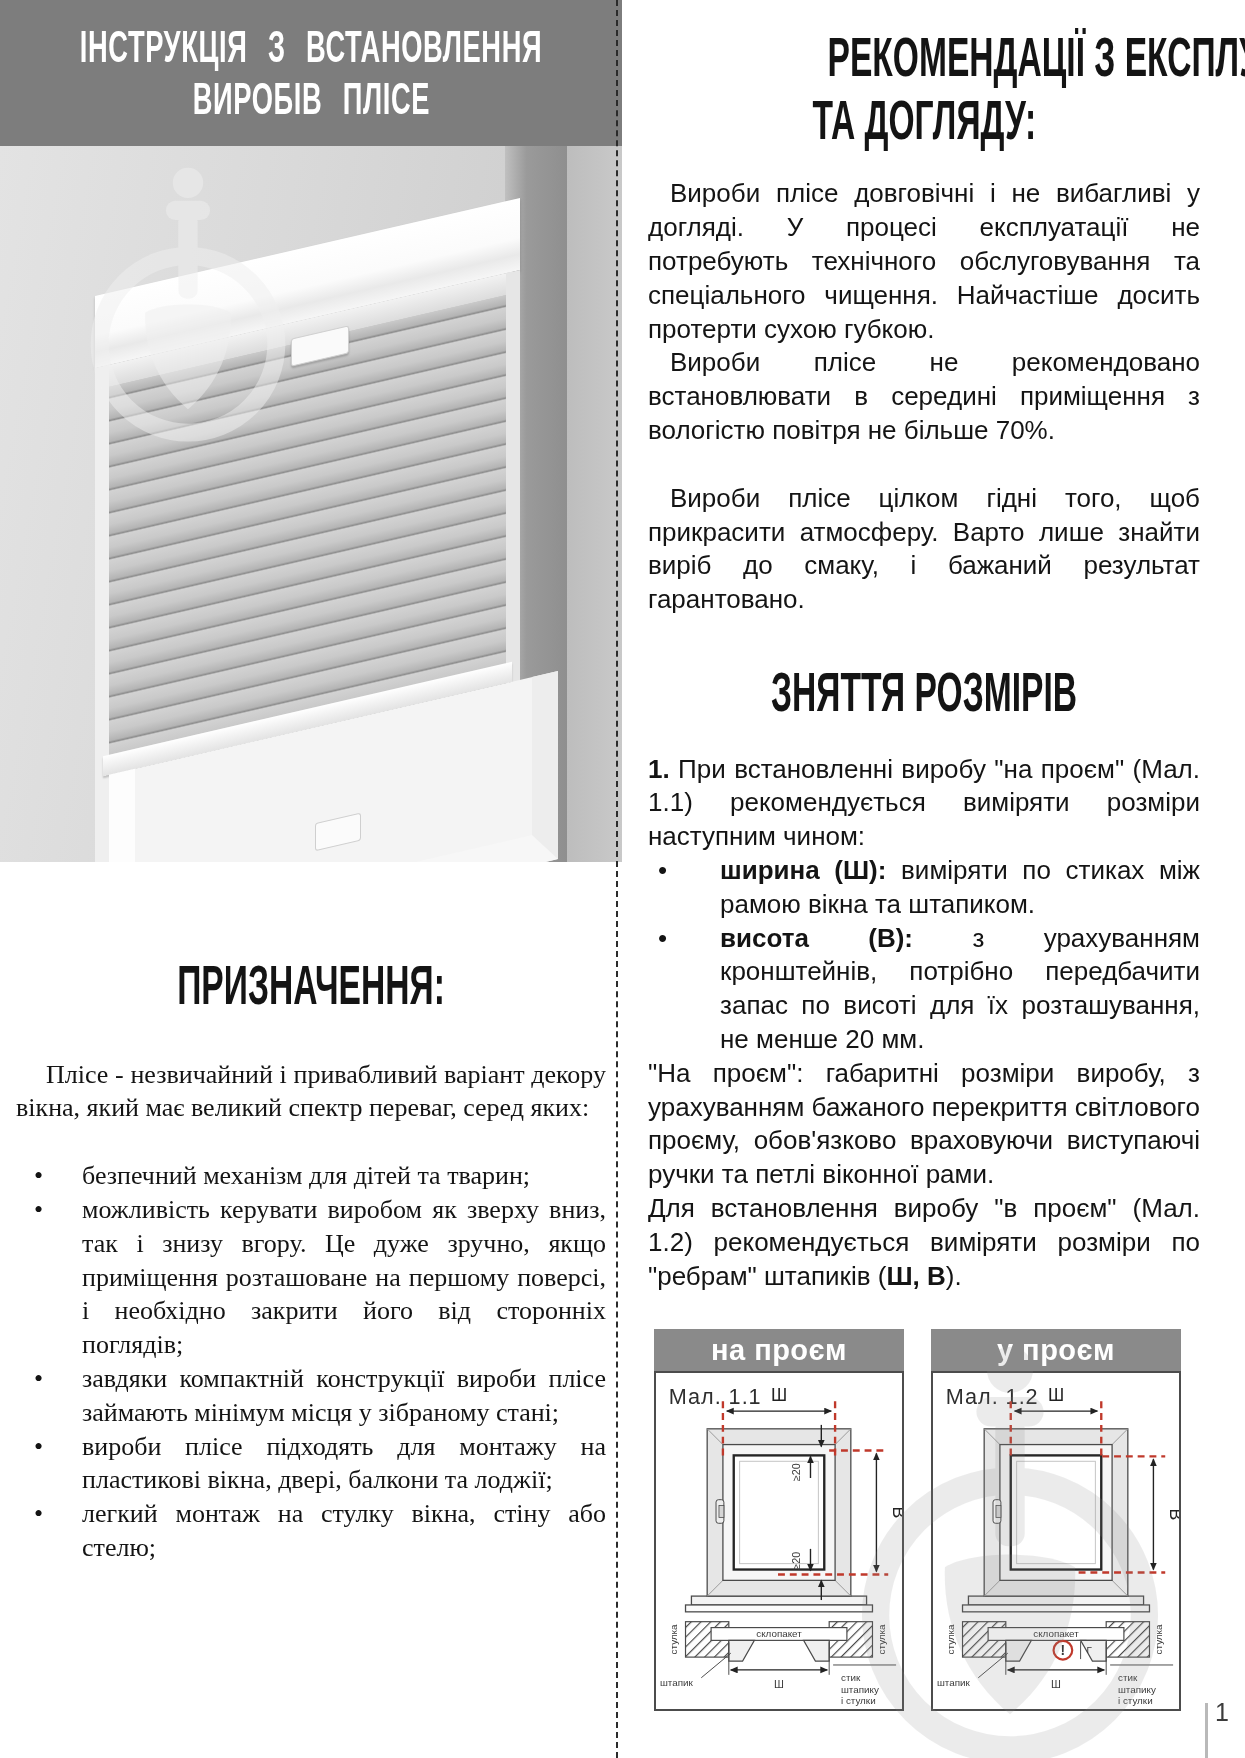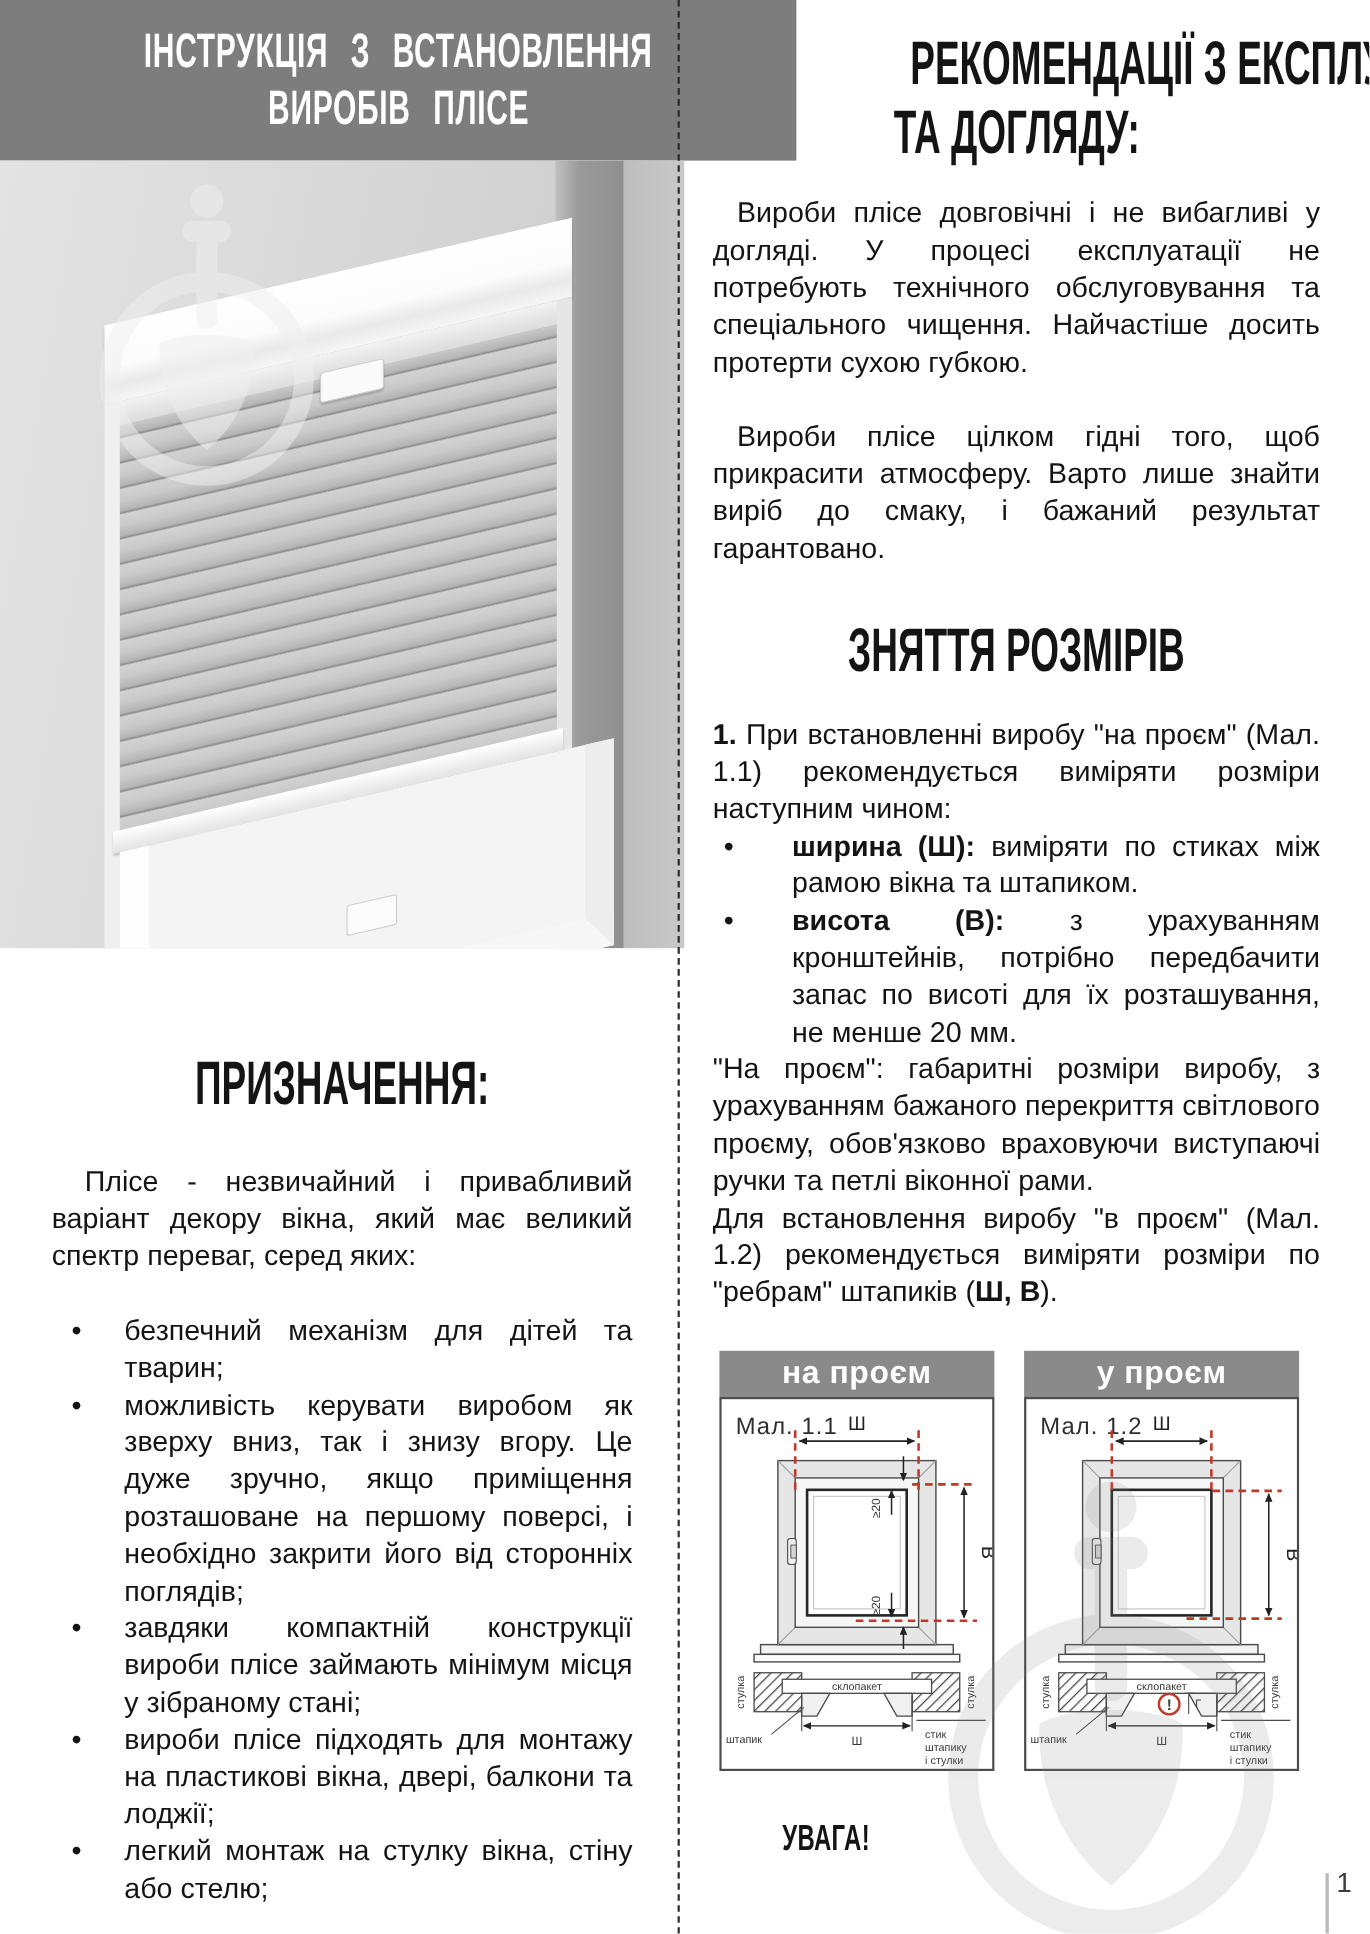--- a/index.html
+++ b/index.html
@@ -3,21 +3,21 @@
 <meta charset="utf-8">
 <style>
   html,body{margin:0;padding:0;background:#fff;}
   .page{position:relative;width:1245px;height:1758px;background:#fff;overflow:hidden;
         font-family:"Liberation Sans",sans-serif;color:#141414;}
   
   .divider{position:absolute;left:616px;top:0;height:1758px;width:0;
            border-left:2px dashed #2b2b2b;z-index:4;}
   
   .col-left{position:absolute;left:0;top:0;width:622px;z-index:2;}
-  .lheader{width:724px;height:146px;background:#7d7d7d;display:flex;flex-direction:column;
+  .lheader{width:622px;height:146px;background:#7d7d7d;display:flex;flex-direction:column;
            justify-content:center;align-items:center;}
   .lheader .line{color:#fff;font-weight:bold;font-size:44px;line-height:1.18;white-space:nowrap;}
   .cnd{display:inline-block;transform:scaleX(.62);transform-origin:50% 50%;}
   .lheader .line .cnd{word-spacing:.45em;letter-spacing:1px;}
   
   .photo{position:relative;width:622px;height:716px;overflow:hidden;
          background:linear-gradient(100deg,#e3e3e3 0%,#d9d9d9 40%,#d0d0d0 72%,#cccccc 100%);}
   .wall-dark{position:absolute;left:505px;top:0;width:62px;height:716px;
              background:linear-gradient(to right,#c0c0c0 0%,#9a9a9a 35%,#8f8f8f 100%);}
   .wall-edge{position:absolute;left:567px;top:0;width:55px;height:716px;
@@ -44,21 +44,21 @@
   .sash-tab{position:absolute;left:180px;top:96px;width:44px;height:26px;background:#fbfbfb;
             border:1px solid #cfcfcf;border-radius:3px;}
   .wm{position:absolute;pointer-events:none;}
   .wm-top{left:50px;top:12px;width:276px;opacity:.5;z-index:3;}
   .wm-bottom{left:800px;top:1332px;width:420px;opacity:.16;z-index:5;}
   
   .h-big{text-align:center;font-weight:bold;font-size:56px;line-height:1.1;white-space:nowrap;}
   .h-big .cnd{transform:scaleX(.6);}
   .purpose-h{margin-top:92px;}
   .body-text{font-size:26px;line-height:1.3;text-align:justify;}
-  .col-left .body-text{padding:0 47px;}
+  .col-left .body-text{padding:0 16px;font-family:Liberation Serif, serif;}
   .intro{margin-top:42px;text-indent:30px;}
   ul.blist{list-style:none;margin:34px 0 0 0;padding:0 34px 0 34px;}
   ul.blist li{position:relative;padding-left:66px;margin:0;}
   ul.blist li::before{content:"\2022";position:absolute;left:18px;top:0;font-size:26px;}
   
   .col-right{position:absolute;left:648px;top:0;width:552px;z-index:2;}
   .care-h{margin-top:26px;}
   .care-h .line{line-height:1.12;}
   .rp{margin:0;}
   .p-first{margin-top:26px;text-indent:22px;}
@@ -145,20 +145,21 @@
   </div>
 
   <div class="col-right">
 
     <div class="h-big care-h">
       <div class="line"><span class="cnd">РЕКОМЕНДАЦІЇ З ЕКСПЛУАТАЦІЇ</span></div>
       <div class="line"><span class="cnd">ТА ДОГЛЯДУ:</span></div>
     </div>
 
     <p class="body-text rp p-first">Вироби плісе довговічні і не вибагливі у догляді. У процесі експлуатації не потребують технічного обслуговування та спеціального чищення. Найчастіше досить протерти сухою губкою.</p>
+    <p class="body-text rp p-mid">Вироби плісе не рекомендовано встановлювати в середині приміщення з вологістю повітря не більше 70%.</p>
     <p class="body-text rp p-gap">Вироби плісе цілком гідні того, щоб прикрасити атмосферу. Варто лише знайти виріб до смаку, і бажаний результат гарантовано.</p>
 
     <div class="h-big sizing-h"><span class="cnd">ЗНЯТТЯ РОЗМІРІВ</span></div>
 
     <p class="body-text rp"><b class="lead">1.</b><span> При встановленні виробу "на проєм" (Мал. 1.1) рекомендується виміряти розміри наступним чином:</span></p>
 
     <ul class="mlist body-text">
       <li><b class="lead">ширина (Ш):</b><span> виміряти по стиках між рамою вікна та штапиком.</span></li>
       <li><b class="lead">висота (В):</b><span> з урахуванням кронштейнів, потрібно передбачити запас по висоті для їх розташування, не менше 20 мм.</span></li>
     </ul>

